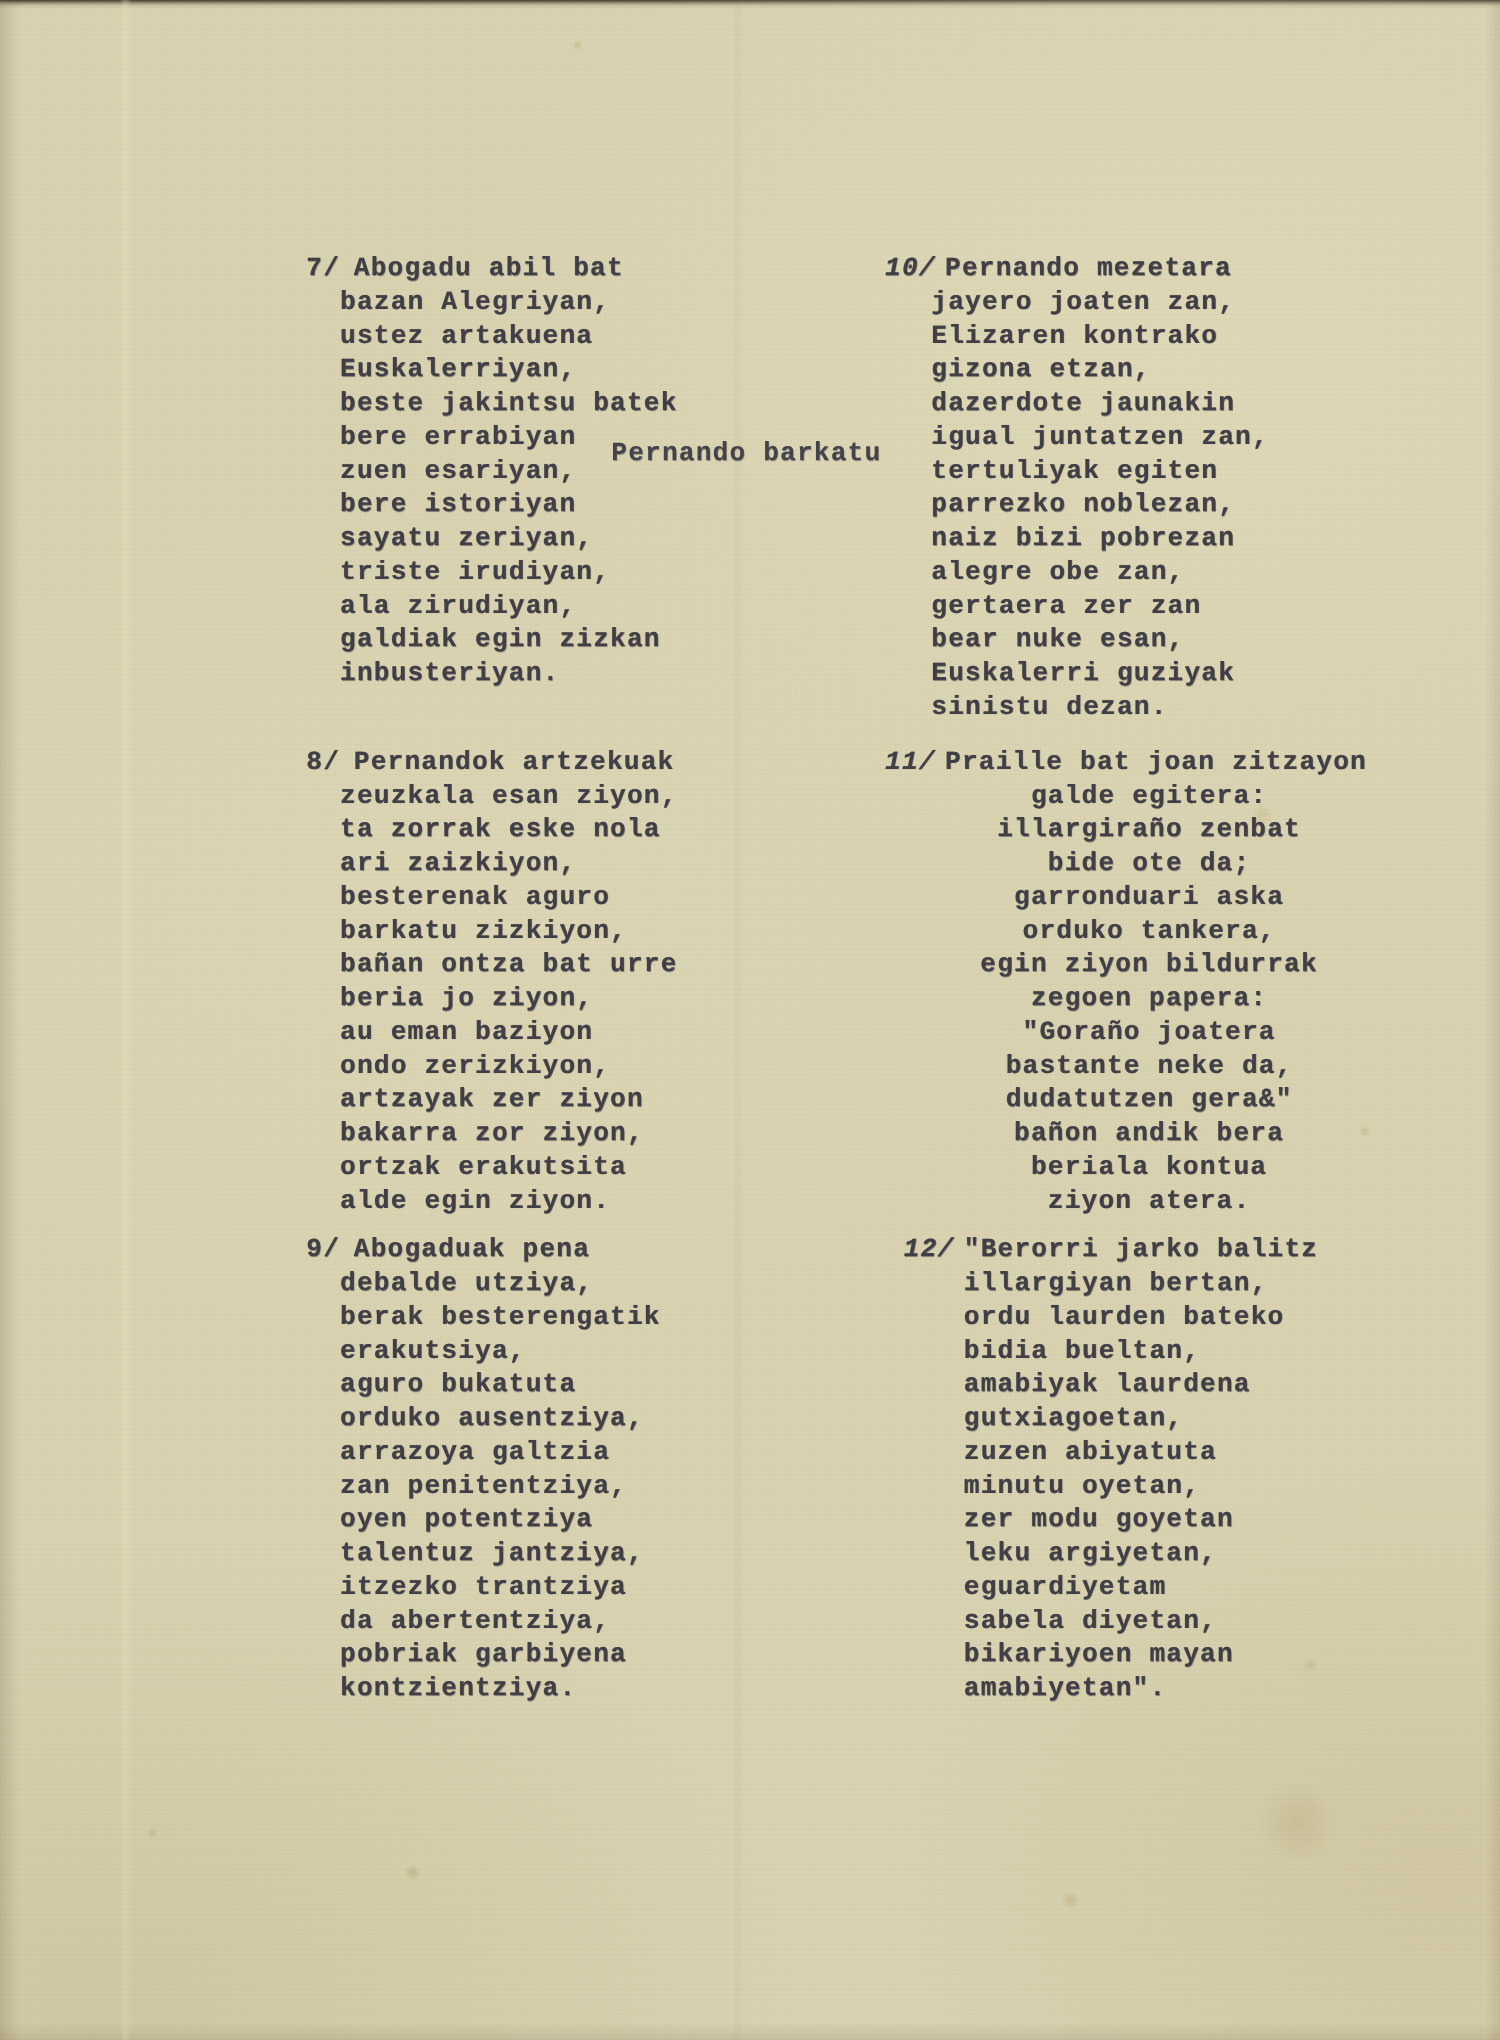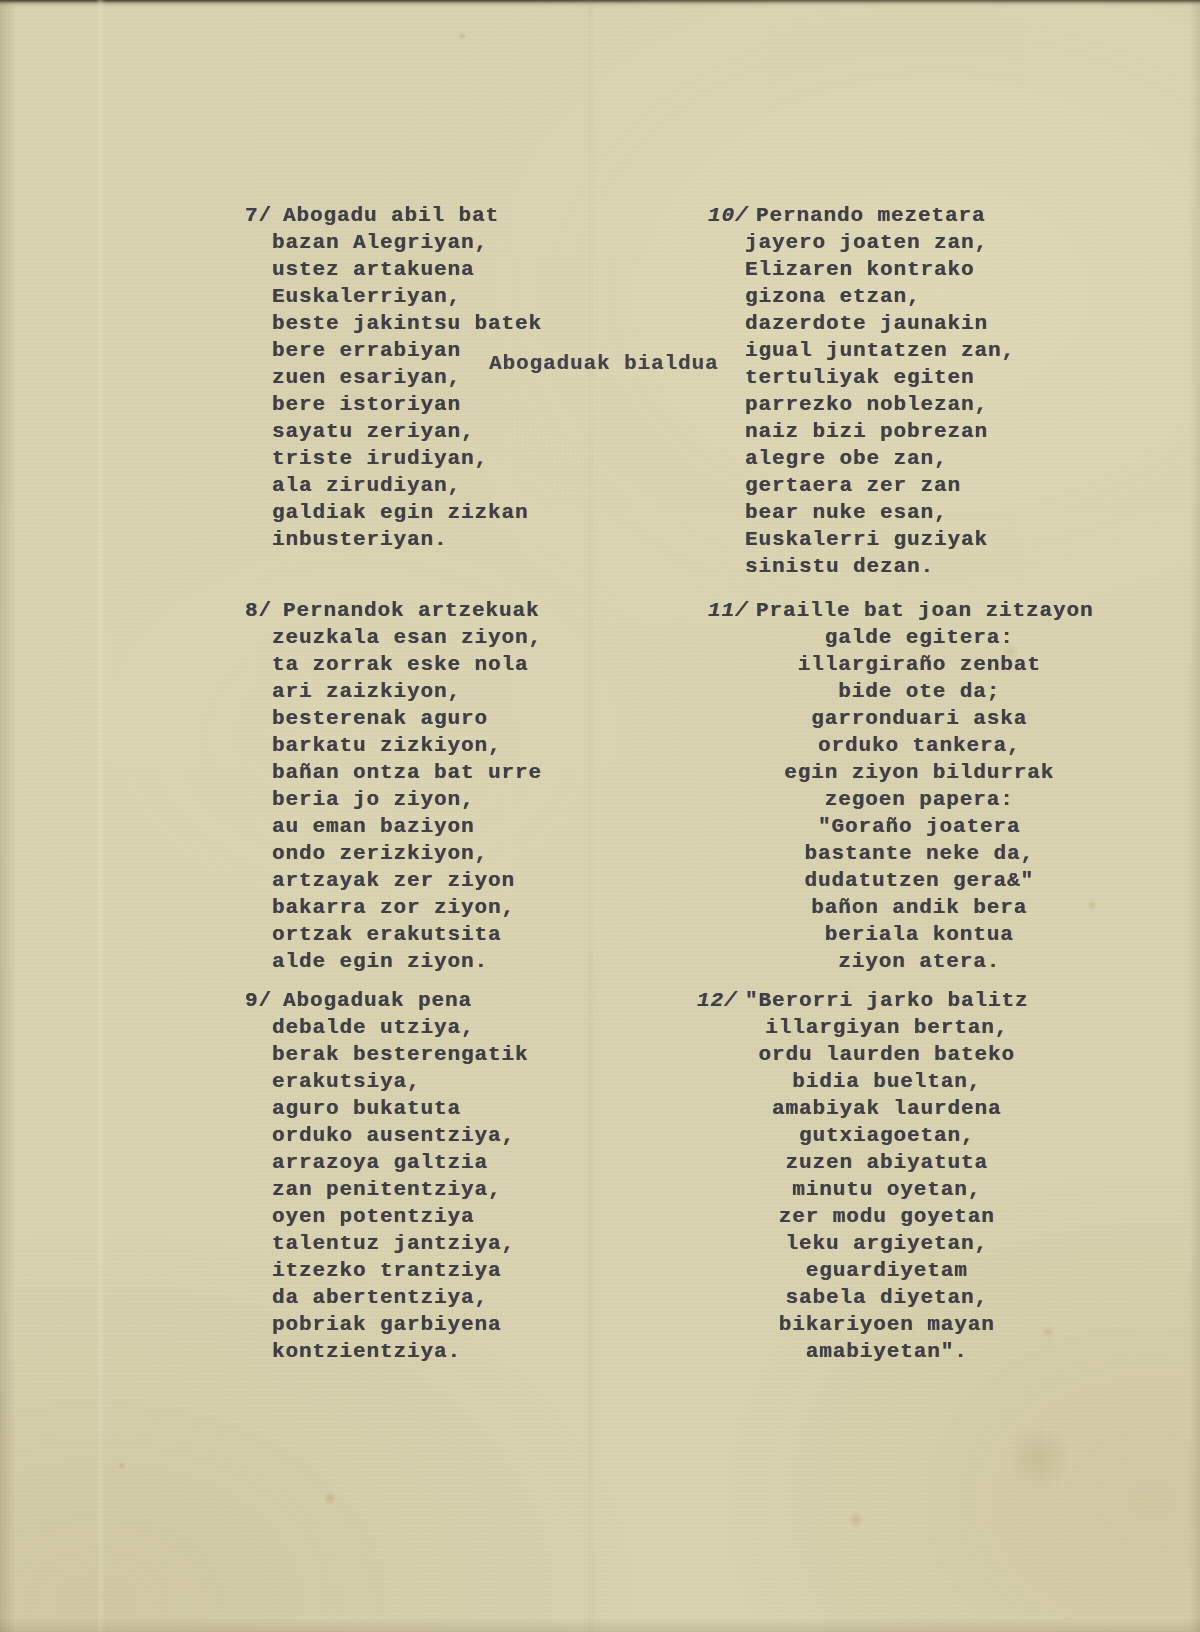--- a/index.html
+++ b/index.html
@@ -55,21 +55,21 @@
   .line{position:relative;}
   .line.first{margin-left:11px;}
   .num{position:absolute;}
   .col-left  .num{left:-38px;}
   .col-right .num{left:-48px;font-style:italic;}
   #stanza-7 {left:272px;top:202px;}
   #stanza-8 {left:272px;top:597px;}
   #stanza-9 {left:272px;top:987px;}
   #stanza-10{left:745px;top:202px;}
   #stanza-11{left:745px;top:597px;text-align:center;}
-  #stanza-12{left:745px;top:987px;text-align:center;}
+  #stanza-12{left:771px;top:987px;}
   #stanza-12 .line.first{margin-left:0;}
   .insertion-note{
     position:absolute;
     left:489px;top:352px;
     color:#45434a;
     font-size:21px;
     font-weight:700;
     letter-spacing:0.9px;
     white-space:pre;
     text-shadow:0.4px 0.4px 0.6px rgba(62,60,70,0.5);
@@ -78,14 +78,14 @@
 </head>
 <body>
 
 <div class="page">
   <section class="stanza col-left" id="stanza-7"><div class="line first"><span class="num">7/</span><span>Abogadu abil bat</span></div><div class="line">bazan Alegriyan,</div><div class="line">ustez artakuena</div><div class="line">Euskalerriyan,</div><div class="line">beste jakintsu batek</div><div class="line">bere errabiyan</div><div class="line">zuen esariyan,</div><div class="line">bere istoriyan</div><div class="line">sayatu zeriyan,</div><div class="line">triste irudiyan,</div><div class="line">ala zirudiyan,</div><div class="line">galdiak egin zizkan</div><div class="line">inbusteriyan.</div></section>
   <section class="stanza col-left" id="stanza-8"><div class="line first"><span class="num">8/</span><span>Pernandok artzekuak</span></div><div class="line">zeuzkala esan ziyon,</div><div class="line">ta zorrak eske nola</div><div class="line">ari zaizkiyon,</div><div class="line">besterenak aguro</div><div class="line">barkatu zizkiyon,</div><div class="line">bañan ontza bat urre</div><div class="line">beria jo ziyon,</div><div class="line">au eman baziyon</div><div class="line">ondo zerizkiyon,</div><div class="line">artzayak zer ziyon</div><div class="line">bakarra zor ziyon,</div><div class="line">ortzak erakutsita</div><div class="line">alde egin ziyon.</div></section>
   <section class="stanza col-left" id="stanza-9"><div class="line first"><span class="num">9/</span><span>Abogaduak pena</span></div><div class="line">debalde utziya,</div><div class="line">berak besterengatik</div><div class="line">erakutsiya,</div><div class="line">aguro bukatuta</div><div class="line">orduko ausentziya,</div><div class="line">arrazoya galtzia</div><div class="line">zan penitentziya,</div><div class="line">oyen potentziya</div><div class="line">talentuz jantziya,</div><div class="line">itzezko trantziya</div><div class="line">da abertentziya,</div><div class="line">pobriak garbiyena</div><div class="line">kontzientziya.</div></section>
   <section class="stanza col-right" id="stanza-10"><div class="line first"><span class="num">10/</span><span>Pernando mezetara</span></div><div class="line">jayero joaten zan,</div><div class="line">Elizaren kontrako</div><div class="line">gizona etzan,</div><div class="line">dazerdote jaunakin</div><div class="line">igual juntatzen zan,</div><div class="line">tertuliyak egiten</div><div class="line">parrezko noblezan,</div><div class="line">naiz bizi pobrezan</div><div class="line">alegre obe zan,</div><div class="line">gertaera zer zan</div><div class="line">bear nuke esan,</div><div class="line">Euskalerri guziyak</div><div class="line">sinistu dezan.</div></section>
   <section class="stanza col-right" id="stanza-11"><div class="line first"><span class="num">11/</span><span>Praille bat joan zitzayon</span></div><div class="line">galde egitera:</div><div class="line">illargiraño zenbat</div><div class="line">bide ote da;</div><div class="line">garronduari aska</div><div class="line">orduko tankera,</div><div class="line">egin ziyon bildurrak</div><div class="line">zegoen papera:</div><div class="line">"Goraño joatera</div><div class="line">bastante neke da,</div><div class="line">dudatutzen gera&amp;"</div><div class="line">bañon andik bera</div><div class="line">beriala kontua</div><div class="line">ziyon atera.</div></section>
   <section class="stanza col-right" id="stanza-12"><div class="line first"><span class="num">12/</span><span>"Berorri jarko balitz</span></div><div class="line">illargiyan bertan,</div><div class="line">ordu laurden bateko</div><div class="line">bidia bueltan,</div><div class="line">amabiyak laurdena</div><div class="line">gutxiagoetan,</div><div class="line">zuzen abiyatuta</div><div class="line">minutu oyetan,</div><div class="line">zer modu goyetan</div><div class="line">leku argiyetan,</div><div class="line">eguardiyetam</div><div class="line">sabela diyetan,</div><div class="line">bikariyoen mayan</div><div class="line">amabiyetan".</div></section>
-  <div class="insertion-note">Abogaduak bialdua</div>
+  <div class="insertion-note">Pernando barkatu</div>
 </div>
 
 </body></html>

